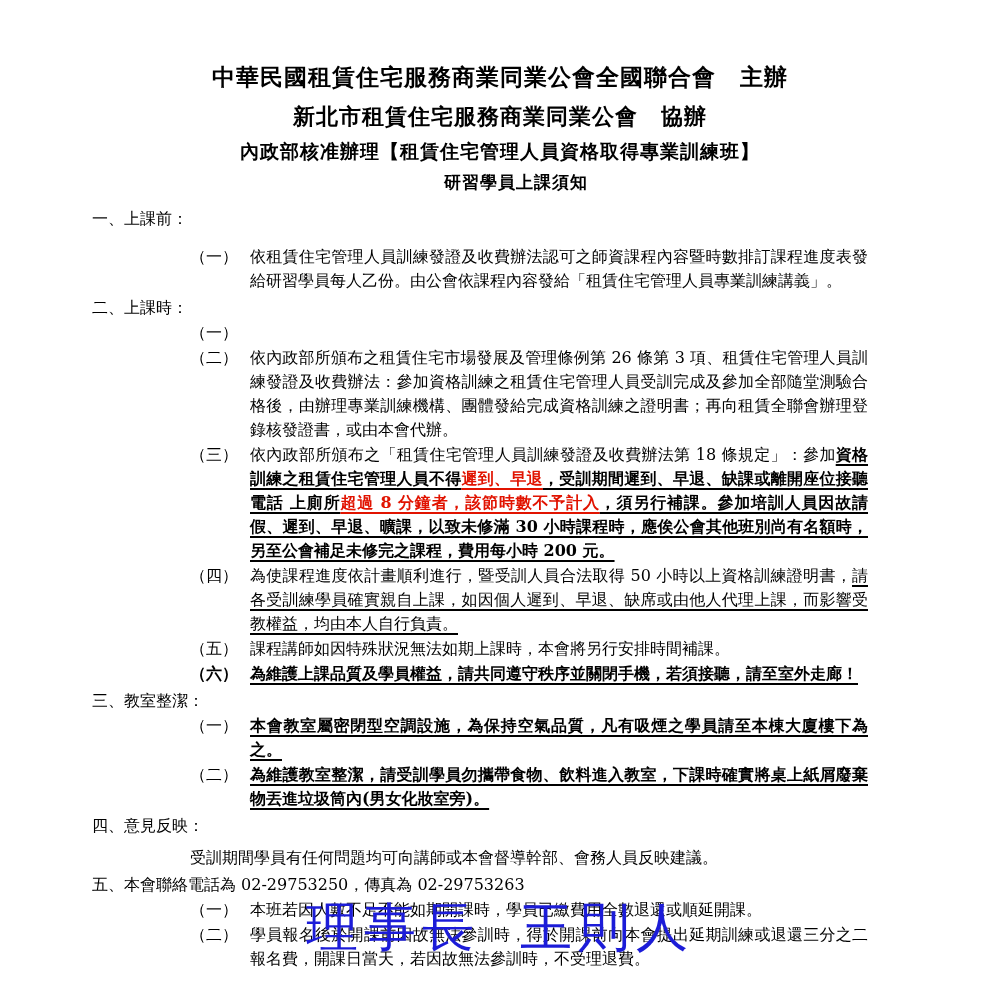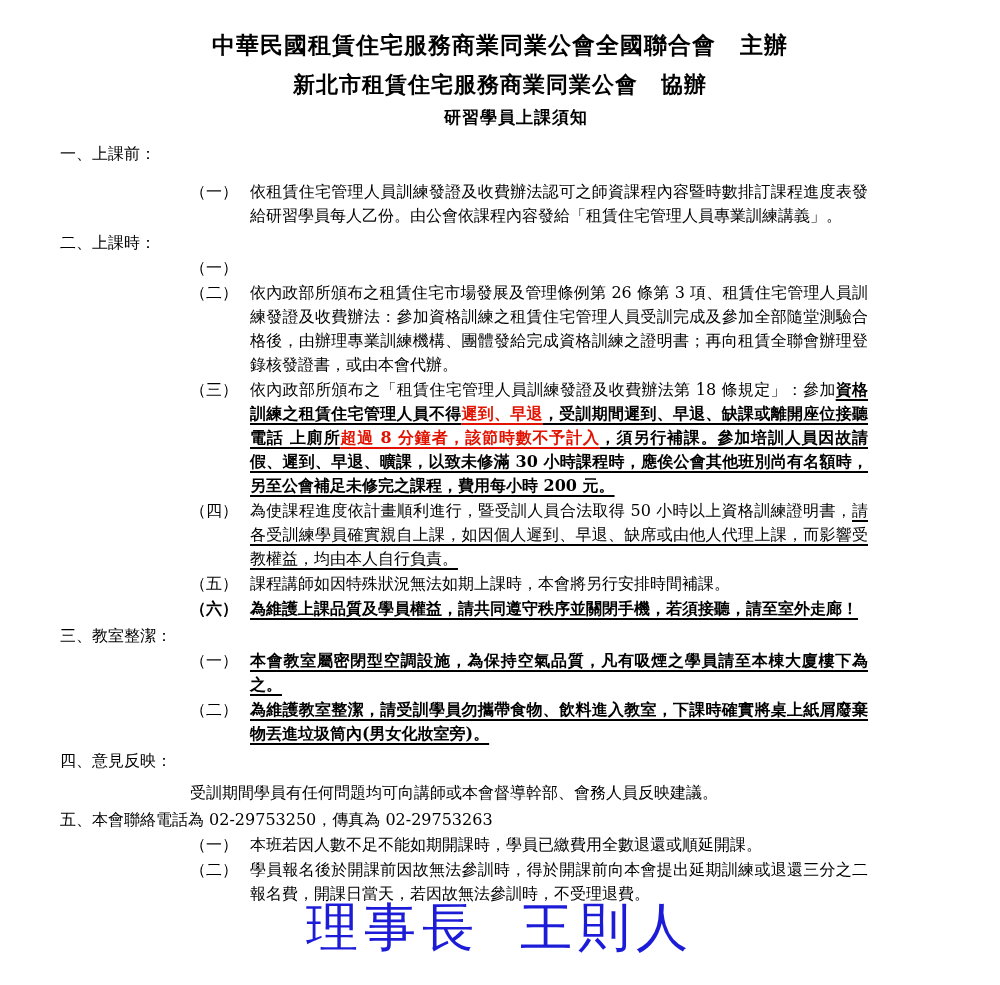--- a/index.html
+++ b/index.html
@@ -7,27 +7,27 @@
   .doc {
     position: relative;
     width: 1000px;
     height: 985px;
     background: #ffffff;
     color: #000000;
     font-family: "DejaVu Serif", "Liberation Serif", serif;
     overflow: hidden;
   }
   .hdr { text-align: center; font-weight: bold; letter-spacing: 1px; }
-  .h1 { font-size: 23px; padding-top: 30px; }
+  .h1 { font-size: 23px; padding-top: 30px; margin-top: 32px; }
   .h2 { font-size: 22px; margin-top: 9px; }
   .h3 { font-size: 19px; margin-top: 7px; }
   .h4 { font-size: 17px; margin-top: 6px; padding-left: 32px; }
 
   .body-block { margin-top: 13px; font-size: 16px; line-height: 24px; }
-  .sec-title { padding-left: 60px; margin-top: 3px; }
+  .sec-title { padding-left: 92px; margin-top: 3px; }
   .gap { height: 13px; }
   .item { display: flex; padding-left: 190px; padding-right: 132px; margin-top: 1px; }
   .marker { width: 60px; flex-shrink: 0; }
   .itext { flex: 1; text-align: justify; }
   .note-line { padding-left: 190px; margin-top: 8px; }
 
   .b { font-weight: bold; }
   .u { text-decoration: underline; text-underline-offset: 3.5px; text-decoration-thickness: 1.5px; }
   .r { color: var(--emph-red, #e11300); }
 
@@ -45,20 +45,21 @@
   .signature .name { margin-left: 40px; }
 </style>
 </head>
 <body>
 
 <div class="doc">
 
   <div class="hdr">
     <div class="h1">中華民國租賃住宅服務商業同業公會全國聯合會　主辦</div>
     <div class="h2">新北市租賃住宅服務商業同業公會　協辦</div>
+    <div class="h3">內政部核准辦理【租賃住宅管理人員資格取得專業訓練班】</div>
     <div class="h4">研習學員上課須知</div>
   </div>
 
   <div class="body-block">
 
     <div class="sec-title">一、上課前：</div>
     <div class="gap"></div>
     <div class="item">
       <span class="marker">（一）</span>
       <span class="itext">依租賃住宅管理人員訓練發證及收費辦法認可之師資課程內容暨時數排訂課程進度表發給研習學員每人乙份。由公會依課程內容發給「租賃住宅管理人員專業訓練講義」。</span>

